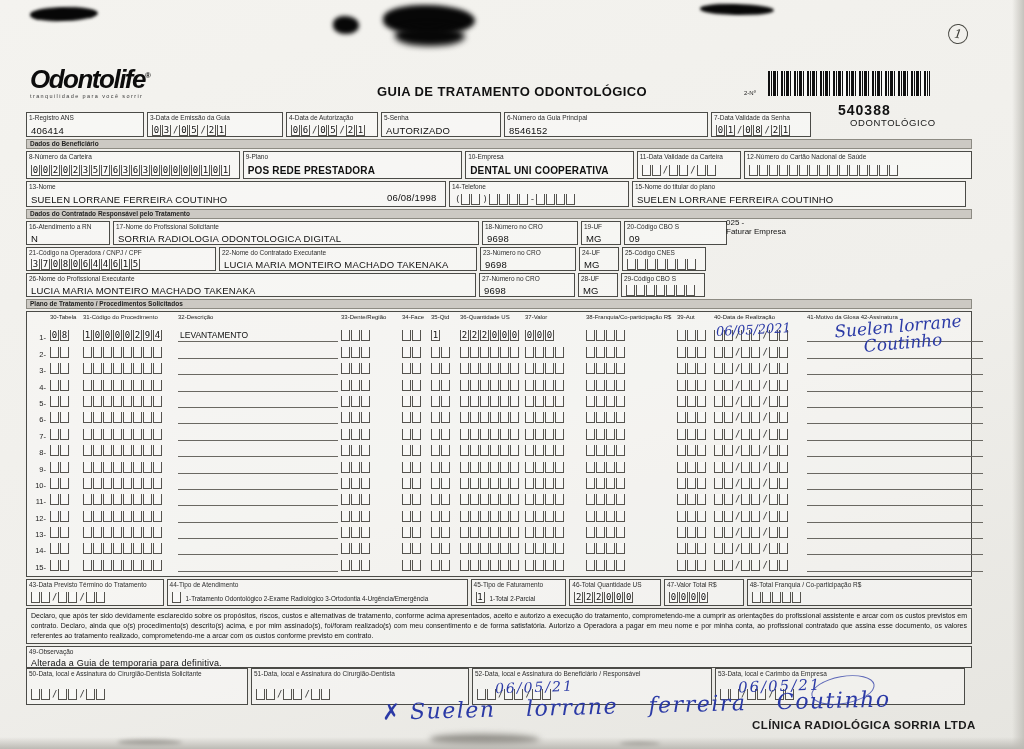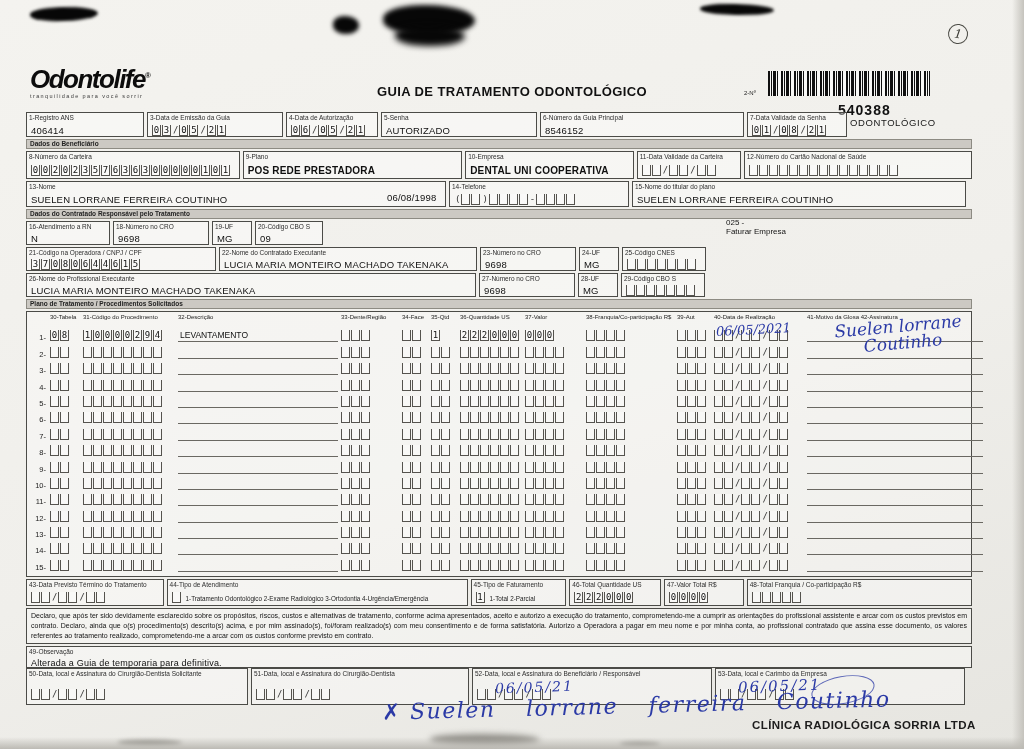--- a/index.html
+++ b/index.html
@@ -133,21 +133,21 @@
             <span class="cell">0</span>
             <span class="cell">6</span>
             <span class="sep">/</span>
             <span class="cell">0</span>
             <span class="cell">5</span>
             <span class="sep">/</span>
             <span class="cell">2</span>
             <span class="cell">1</span>
           </span>
       </div>
-      <div class="field" style="width:156px">
+      <div class="field" style="width:120px">
         <span class="lbl">5-Senha</span>
         <span class="val">AUTORIZADO</span>
       </div>
       <div class="field" style="width:204px">
         <span class="lbl">6-Número da Guia Principal</span>
         <span class="val">8546152</span>
       </div>
       <div class="field" style="width:100px">
         <span class="lbl">7-Data Validade da Senha</span>
         <span class="comb">
@@ -264,29 +264,33 @@
       </div>
     </div>
 
     <div class="secbar">Dados do Contratado Responsável pelo Tratamento</div>
 
     <div class="row">
       <div class="field h24" style="width:84px">
         <span class="lbl">16-Atendimento a RN</span>
         <span class="val">N</span>
       </div>
+      <div class="field h24" style="width:366px">
+        <span class="lbl">17-Nome do Profissional Solicitante</span>
+        <span class="val">SORRIA RADIOLOGIA ODONTOLOGICA DIGITAL</span>
+      </div>
       <div class="field h24" style="width:96px">
         <span class="lbl">18-Número no CRO</span>
         <span class="val">9698</span>
       </div>
       <div class="field h24" style="width:40px">
         <span class="lbl">19-UF</span>
         <span class="val">MG</span>
       </div>
-      <div class="field h24" style="width:68px">
+      <div class="field h24" style="width:103px">
         <span class="lbl">20-Código CBO S</span>
         <span class="val">09</span>
       </div>
     </div>
 
     <div class="billing">
       <div>025 -</div>
       <div>Faturar Empresa</div>
     </div>
 

